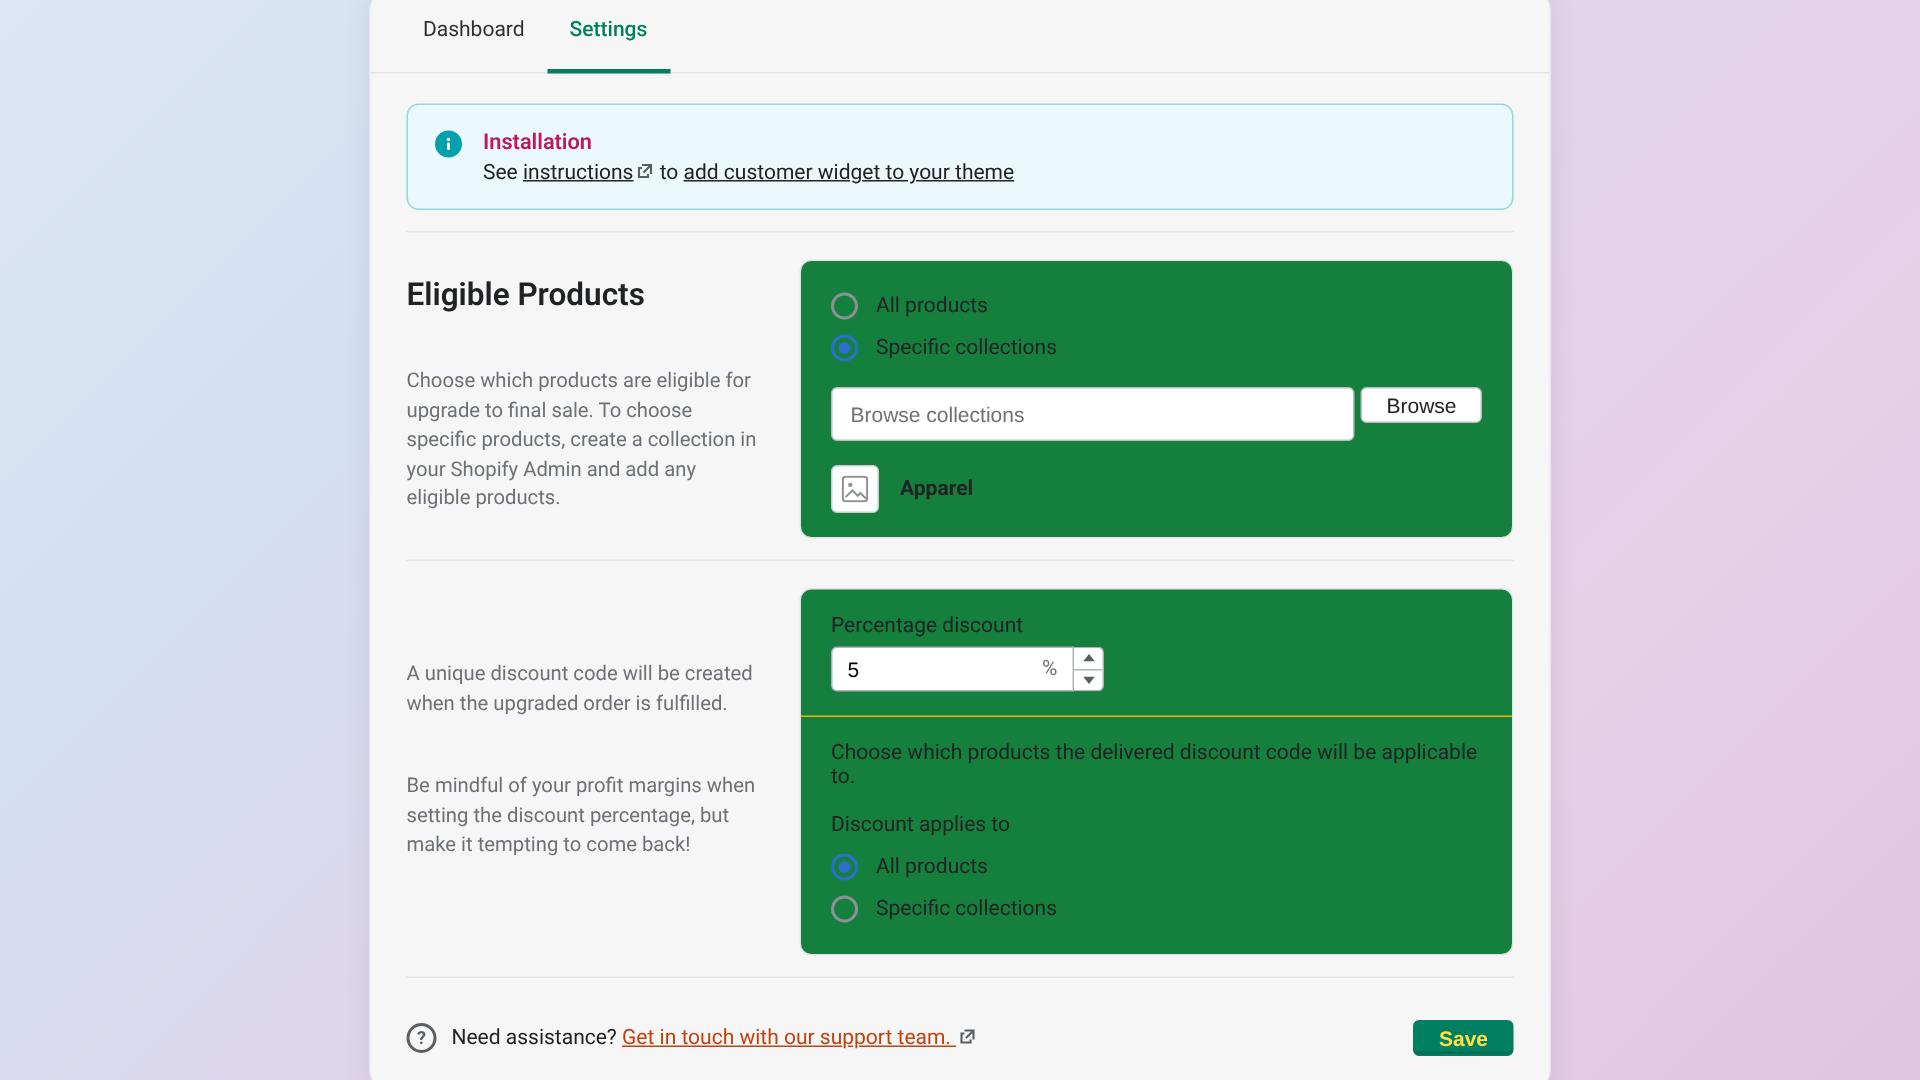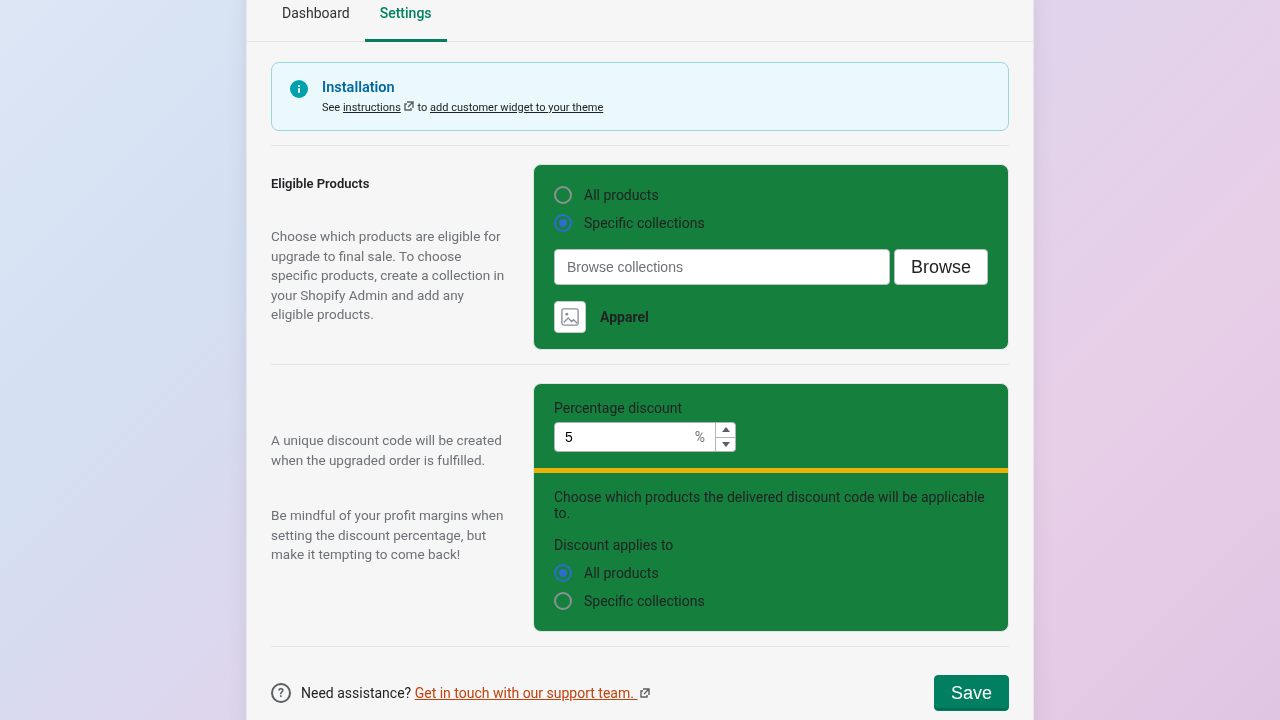--- a/index.html
+++ b/index.html
@@ -29,62 +29,62 @@
   display: flex; gap: 14px; align-items: flex-start;
   background: #ebf9fc; border: 1px solid #98d6e2; border-radius: 8px;
   padding: 16px 18px; margin-bottom: 14px;
 }
 .info-circle {
   width: 18px; height: 18px; border-radius: 50%; background: #00a0ac; color: #fff;
   display: flex; align-items: center; justify-content: center; flex-shrink: 0;
   margin-top: 1px;
 }
 .info-circle svg { width: 10px; height: 10px; }
-.banner h3 { font-size: 14.5px; font-weight: 600; color: #0369a1; margin-bottom: 4px; }
-.banner p { font-size: 11px; color: #202223; }
+.banner h3 { font-size: 14.5px; font-weight: 600; color: #be185d; margin-bottom: 4px; }
+.banner p { font-size: 14px; color: #202223; }
 .banner a { color: #202223; text-decoration: underline; }
 .ext-icon { display: inline-block; width: 12px; height: 12px; vertical-align: -1px; margin-left: 2px; }
 
 hr.section-div { border: none; border-top: 1px solid #e3e3e3; margin: 0 0 18px; }
 
 .section { display: flex; gap: 28px; margin-bottom: 14px; }
 .section-left { width: 234px; flex-shrink: 0; padding-top: 12px; }
-.section-left h2 { font-size: 13px; font-weight: 600; color: #202223; margin-bottom: 14px; }
+.section-left h2 { font-size: 21px; font-weight: 600; color: #202223; margin-bottom: 14px; }
 .section-left p { font-size: 13.5px; color: #6d7175; line-height: 1.45; margin-bottom: 14px; margin-top: 36px; }
 
 .section-right {
   flex: 1; background: #15803d; border: 1px solid #e1e3e5; border-radius: 8px;
 }
 .panel-pad { padding: 16px 20px; }
-.panel-border-b { border-bottom: 5px solid #eab308; }
+.panel-border-b { border-bottom: 1px solid #eab308; }
 
 .radio-row { display: flex; align-items: center; gap: 12px; padding: 5px 0; cursor: pointer; }
 .radio {
   width: 18px; height: 18px; border: 2px solid #8c9196; border-radius: 50%;
   display: flex; align-items: center; justify-content: center; flex-shrink: 0;
 }
 .radio.checked { border-color: #2c6ecb; }
 .radio.checked::after {
   content: ""; width: 8px; height: 8px; border-radius: 50%; background: #2c6ecb;
 }
 .radio-label { font-size: 14px; color: #202223; }
 
 .browse-row { display: flex; gap: 4px; margin-top: 12px; }
 .text-input {
   flex: 1; height: 36px; border: 1px solid #babfc3; border-radius: 4px;
   padding: 0 12px; font-size: 14px; color: #202223; background: #fff;
 }
 .text-input::placeholder { color: #6d7175; }
 .btn {
-  height: 36px; padding: 0 16px; border: 1px solid #babfc3; border-radius: 4px;
-  background: #fff; font-size: 18px; color: #202223; cursor: pointer;
+  height: 24px; padding: 0 16px; border: 1px solid #babfc3; border-radius: 4px;
+  background: #fff; font-size: 14px; color: #202223; cursor: pointer;
   display: inline-flex; align-items: center;
 }
 .btn.primary {
-  background: #008060; border-color: #008060; color: #ffffff; font-weight: 400;
+  background: #008060; border-color: #008060; color: #fde047; font-weight: 700;
   box-shadow: inset 0 -2px 0 rgba(0,0,0,0.15);
 }
 
 .collection-row { display: flex; align-items: center; gap: 14px; margin-top: 16px; }
 .thumb {
   width: 32px; height: 32px; border: 1px solid #c9cccf; border-radius: 4px;
   display: flex; align-items: center; justify-content: center; color: #8c9196;
   background: #fff;
 }
 .thumb svg { width: 18px; height: 18px; }

